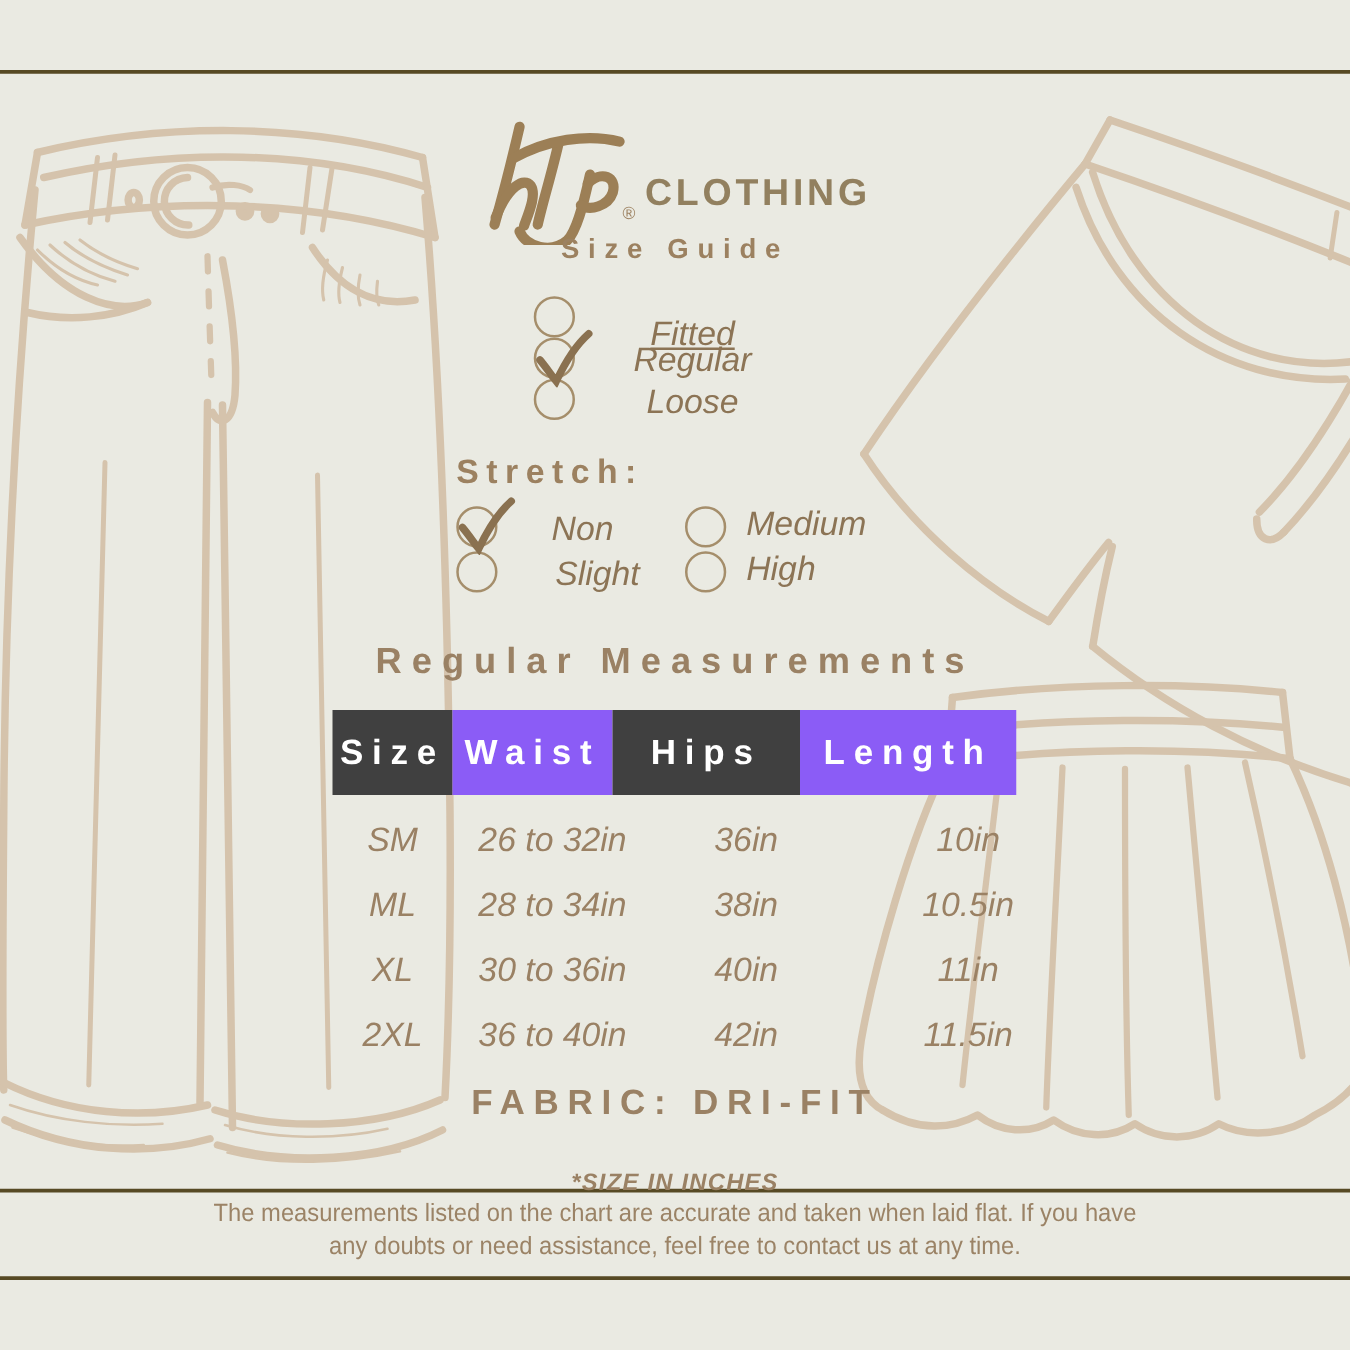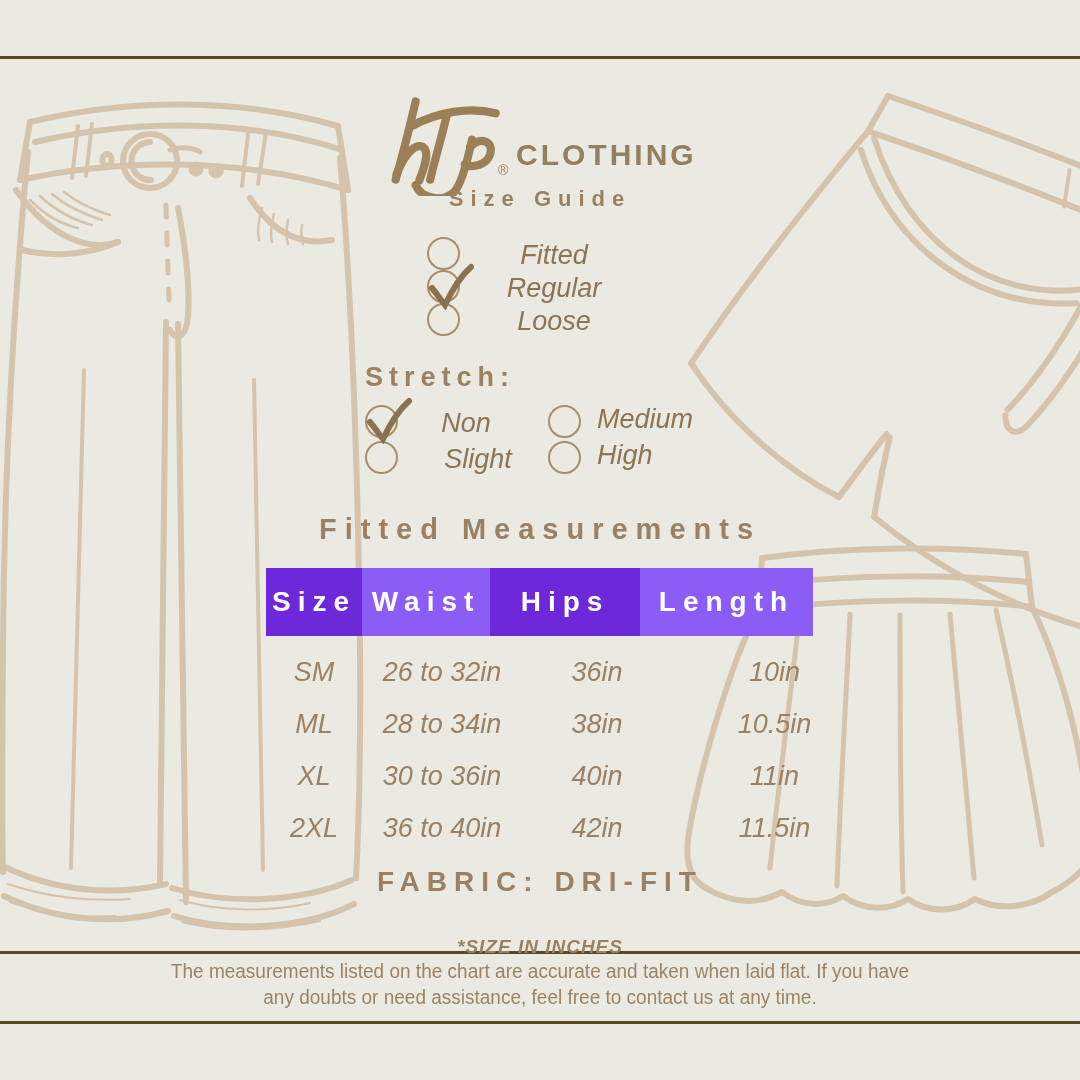--- a/index.html
+++ b/index.html
@@ -24,21 +24,21 @@
   .ctr{text-align:center;}
 
   .stretch-head{left:365px;top:362px;font-size:27px;font-weight:700;letter-spacing:6px;color:#9c8160;}
 
   .pm-title{left:0;top:513px;width:1080px;text-align:center;font-size:29px;font-weight:700;letter-spacing:8px;color:#9a8164;}
 
   
   .tbl{position:absolute;left:266px;top:568px;width:547px;z-index:2;}
   .tbl-header{display:grid;grid-template-columns:96px 128px 150px 173px;height:68px;}
   .hcell{display:flex;align-items:center;justify-content:center;color:#ffffff;font-weight:700;font-size:28px;letter-spacing:7px;}
-  .hcell.dark{background:#6d28d9;}
+  .hcell.dark{background:#404040;}
   .hcell.light{background:#8b5cf6;}
   .tbl-body{margin-top:10px;}
   .trow{display:grid;grid-template-columns:96px 128px 150px 173px;height:52px;gap:16px;}
   .tcell{display:flex;align-items:center;justify-content:center;font-size:27px;font-style:italic;color:#9a8164;}
 
   .fabric{left:0;top:866px;width:1080px;text-align:center;font-size:28px;font-weight:700;letter-spacing:7px;color:#9a8164;}
   .inches{left:0;top:912px;width:1080px;text-align:center;font-size:19px;font-weight:700;font-style:italic;letter-spacing:1px;color:#9a8164;margin-top:24px;}
 
   .footer-note{left:0;top:958px;width:1080px;text-align:center;font-size:20px;line-height:26px;color:#9b8366;transform:scaleX(.95);}
 </style>
@@ -156,21 +156,21 @@
 
 <div class="content">
   <span class="circ" style="left:427px;top:237px;"></span>
   <span class="circ" style="left:427px;top:270px;"></span>
   <span class="circ" style="left:427px;top:303px;"></span>
   <svg class="abs" style="left:424px;top:262px;" width="52" height="48" viewBox="0 0 52 48">
     <g fill="none" stroke="#8a7150" stroke-width="6" stroke-linecap="round">
       <path d="M 8,26 C 13,32 17,38 21,43 C 29,26 39,12 47,5"></path>
     </g>
   </svg>
-  <div class="opt-label ctr" style="left:454px;top:240px;width:200px;">Fitted</div>
+  <div class="opt-label ctr" style="left:454px;top:252px;width:200px;text-decoration:underline;">Fitted</div>
   <div class="opt-label ctr" style="left:454px;top:273px;width:200px;">Regular</div>
   <div class="opt-label ctr" style="left:454px;top:306px;width:200px;">Loose</div>
 </div>
 
 <div class="content abs stretch-head">Stretch:</div>
 <div class="content">
   <span class="circ" style="left:365px;top:405px;"></span>
   <span class="circ" style="left:365px;top:441px;"></span>
   <span class="circ" style="left:548px;top:405px;"></span>
   <span class="circ" style="left:548px;top:441px;"></span>
@@ -178,21 +178,21 @@
     <g fill="none" stroke="#8a7150" stroke-width="6" stroke-linecap="round">
       <path d="M 8,26 C 13,32 17,38 21,43 C 29,26 39,12 47,5"></path>
     </g>
   </svg>
   <div class="opt-label ctr" style="left:390px;top:408px;width:152px;">Non</div>
   <div class="opt-label ctr" style="left:402px;top:444px;width:152px;">Slight</div>
   <div class="opt-label" style="left:597px;top:404px;">Medium</div>
   <div class="opt-label" style="left:597px;top:440px;">High</div>
 </div>
 
-<div class="content abs pm-title">Fitted Measurements</div>
+<div class="content abs pm-title">Regular Measurements</div>
 
 <div class="tbl">
   <div class="tbl-header">
     <div class="hcell dark">Size</div>
     <div class="hcell light">Waist</div>
     <div class="hcell dark">Hips</div>
     <div class="hcell light">Length</div>
   </div>
   <div class="tbl-body">
     <div class="trow">

